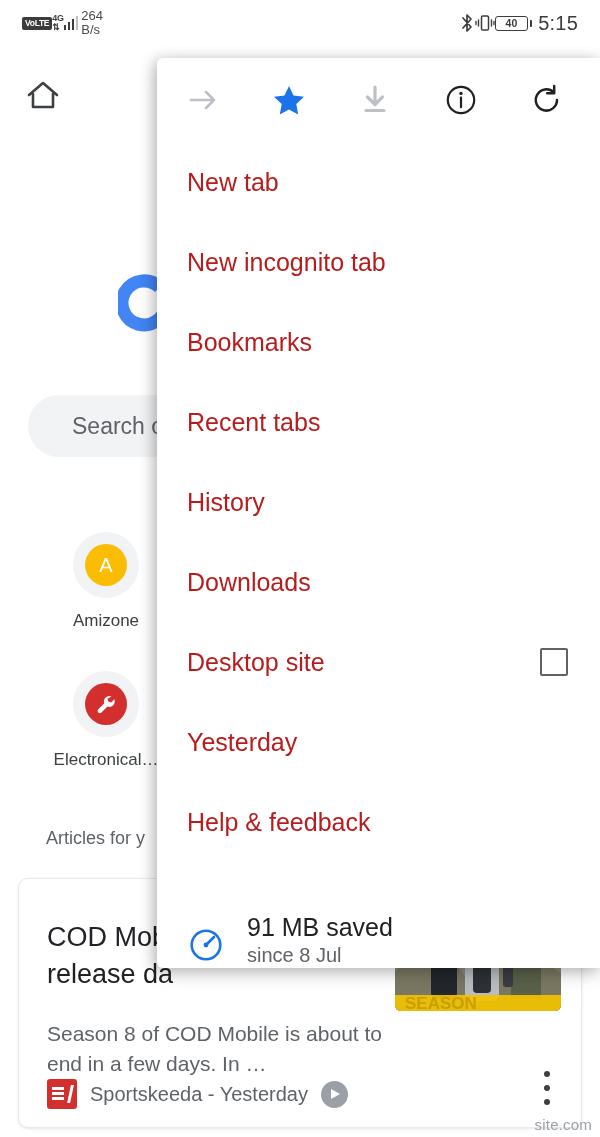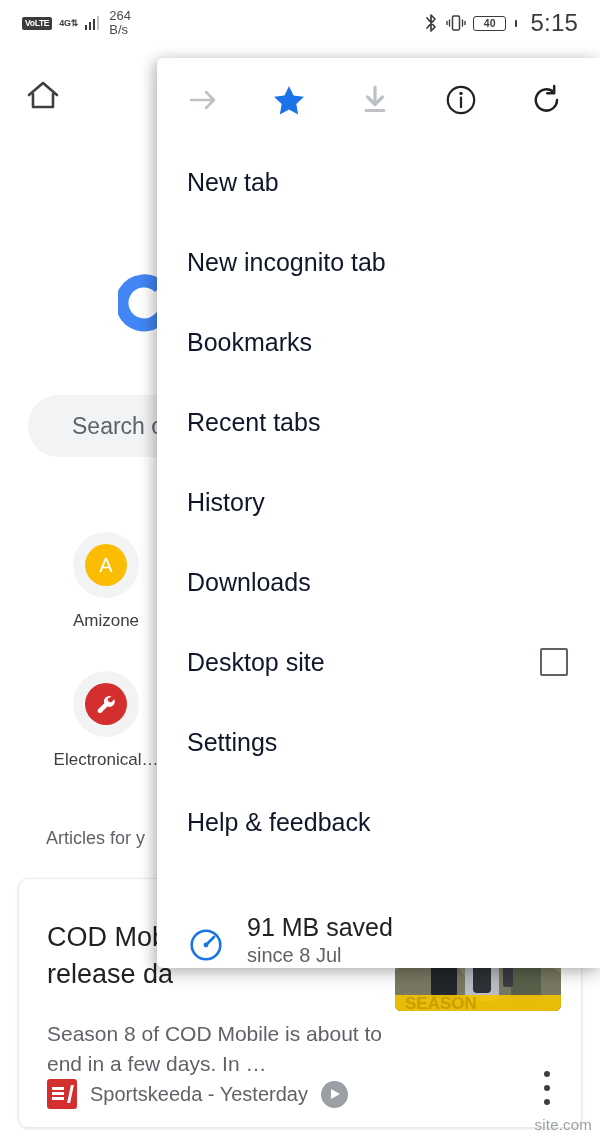--- a/index.html
+++ b/index.html
@@ -27,38 +27,38 @@
     width: 600px; height: 46px;
     display: flex;
     align-items: center;
     justify-content: space-between;
     padding: 0 22px;
     background: #ffffff;
   }
   .sb-left, .sb-right {
     display: flex;
     align-items: center;
-    gap: 7px;
   }
   .volte-badge {
     display: inline-flex;
     align-items: center;
     justify-content: center;
     background: #3c3c3c;
     color: #ffffff;
     font-size: 8.5px;
     font-weight: bold;
     letter-spacing: -0.3px;
     padding: 1px 3px;
     border-radius: 2px;
     height: 13px;
     line-height: 1;
   }
   .net-stack {
     display: flex;
+    flex-direction: column;
     align-items: flex-start;
     line-height: 1;
     color: #3c3c3c;
   }
   .net-gen { font-size: 9px; font-weight: bold; letter-spacing: -0.2px; }
   .net-arrows { font-size: 9px; font-weight: bold; letter-spacing: -0.5px; }
   .signal-bars {
     display: flex;
     align-items: flex-end;
     gap: 1.5px;
@@ -90,21 +90,21 @@
     height: 15px;
     min-width: 25px;
   }
   .battery-nub {
     width: 2.5px; height: 7px;
     background: #3c3c3c;
     border-radius: 0 1px 1px 0;
     margin-left: 1.5px;
   }
   .sb-time {
-    font-size: 24px;
+    font-size: 20px;
     color: #3c3c3c;
     margin-left: 6px;
     letter-spacing: 0.2px;
   }
   .sb-icon { color: #3c3c3c; display: inline-flex; align-items: center; }
 
   
   #ntp-page {
     position: absolute;
     top: 46px; left: 0;
@@ -305,21 +305,21 @@
   #menu-items { position: relative; }
   .menu-item {
     position: relative;
     height: 80px;
     display: flex;
     align-items: center;
     padding: 0 30px;
   }
   .menu-item-label {
     font-size: 25px;
-    color: #0f172a;
+    color: #b91c1c;
     white-space: nowrap;
   }
   .menu-checkbox {
     position: absolute;
     right: 32px;
     top: 50%;
     transform: translateY(-50%);
     width: 28px; height: 28px;
     border: 2.4px solid #5f6368;
     border-radius: 2px;
@@ -546,21 +546,21 @@
       <div class="menu-item">
         <span class="menu-item-label">Downloads</span>
       </div>
 
       <div class="menu-item">
         <span class="menu-item-label">Desktop site</span>
         <span class="menu-checkbox"></span>
       </div>
 
       <div class="menu-item">
-        <span class="menu-item-label">Settings</span>
+        <span class="menu-item-label">Yesterday</span>
       </div>
 
       <div class="menu-item">
         <span class="menu-item-label">Help &amp; feedback</span>
       </div>
     </div>
 
     <div id="data-saver-row">
       <span>
         <svg width="38" height="38" viewBox="0 0 38 38">

